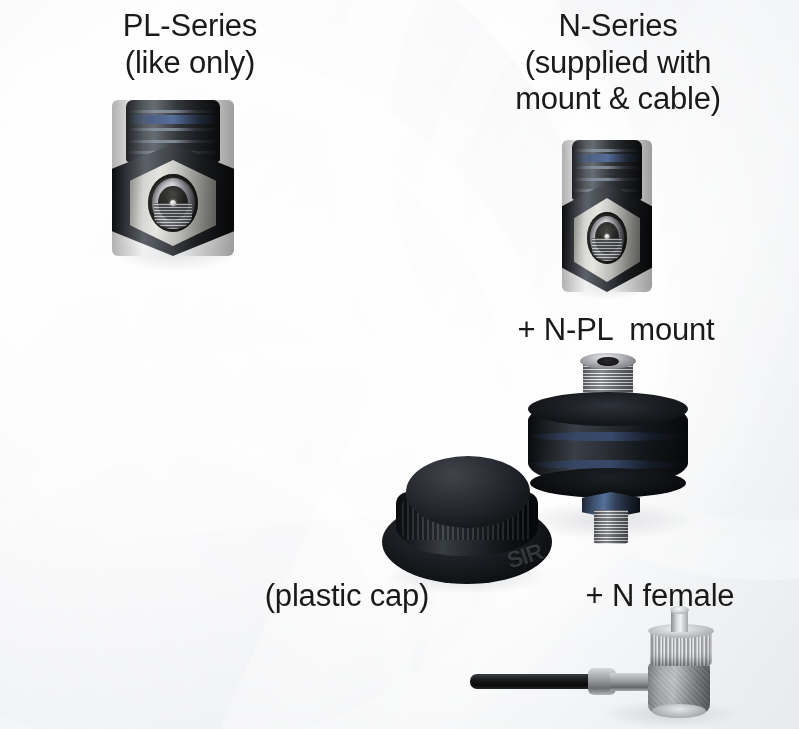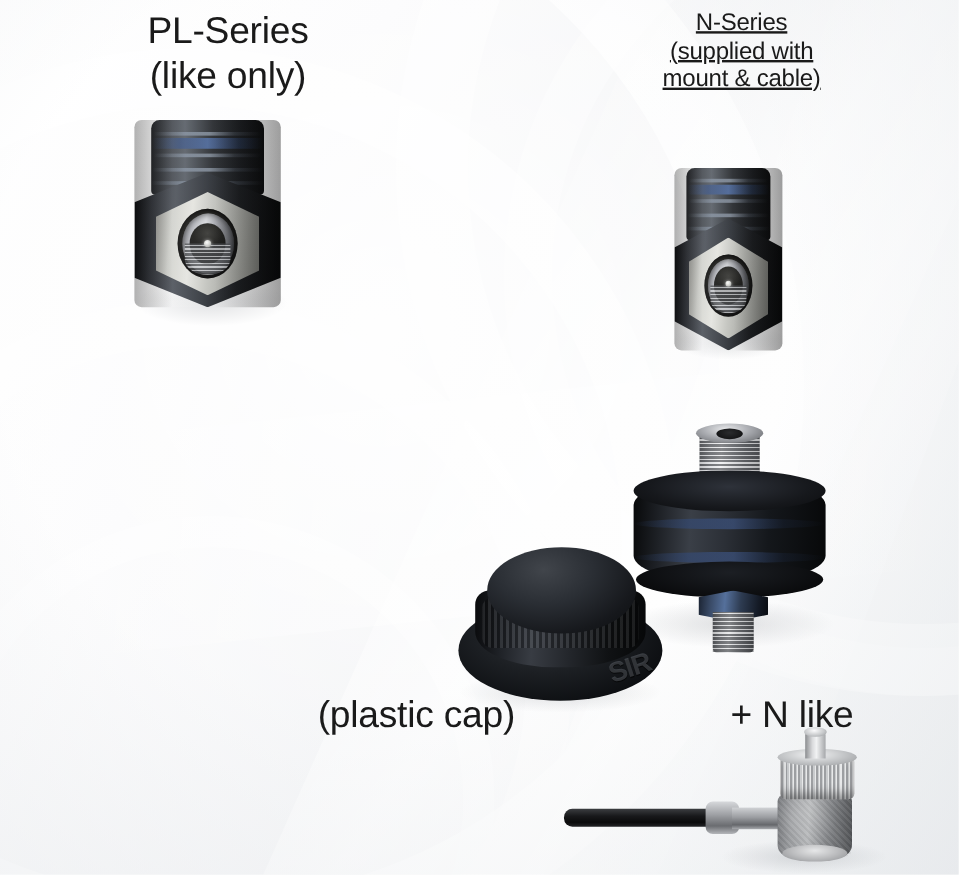--- a/index.html
+++ b/index.html
@@ -52,21 +52,21 @@
   .cap {
     position: absolute;
     text-align: center;
     line-height: 1.18;
     font-weight: 400;
     color: #1a1a1a;
     white-space: pre;
     letter-spacing: -0.2px;
   }
   #hdr-pl    { left: 48px;  top: 8px;   width: 284px; font-size: 31px; }
-  #hdr-n     { left: 468px; top: 8px;   width: 300px; font-size: 20px; text-decoration: underline; }
+  #hdr-n     { left: 468px; top: 8px;   width: 300px; font-size: 31px; }
   #txt-mount { left: 26px;  top: 272px; width: 330px; font-size: 30px; }
   #txt-npl   { left: 446px; top: 312px; width: 340px; font-size: 31px; }
   #txt-cap   { left: 216px; top: 578px; width: 262px; font-size: 31px; }
   #txt-ncab  { left: 530px; top: 578px; width: 260px; font-size: 31px; }
 
   
   .conn { position: absolute; }
   .conn .barrel {
     position:absolute; left:0; right:0; top:0;
     background: linear-gradient(90deg,#1b1d20 0%,#3a3e44 14%,#585e66 30%,#2a2d31 55%,#15171a 80%,#0b0c0d 100%);
@@ -339,20 +339,21 @@
     <div class="hexsilver" style="left:12px; top:58px; width:66px; height:84px;"></div>
     <div class="bore" style="left:25px; top:72px; width:40px; height:52px;">
       <div class="bore-rim"></div>
       <div class="bore-inner"></div>
       <div class="threads"></div>
       <div class="pin" style="top:42%; width:5px; height:5px;"></div>
     </div>
     <div class="shade"></div>
   </div>
 
+  <div class="cap" id="txt-npl">+ N-PL  mount</div>
 
   <div class="shadow-el" style="left:520px; top:500px; width:176px; height:40px;"></div>
   <div id="mount">
     <div class="stud-top">
       <div class="stud-thread"></div>
     </div>
     <div class="stud-cap"></div>
     <div class="stud-hole"></div>
     <div class="body"></div>
     <div class="body-top"></div>
@@ -369,21 +370,21 @@
   <div id="pcap">
     <div class="flange"></div>
     <div class="skirt"></div>
     <div class="knurl"></div>
     <div class="top"></div>
     <div class="emboss">SIR</div>
   </div>
 
   <div class="cap" id="txt-cap">(plastic cap)</div>
 
-  <div class="cap" id="txt-ncab">+ N like</div>
+  <div class="cap" id="txt-ncab">+ N female</div>
 
   <div class="shadow-el" style="left:600px; top:700px; width:140px; height:28px;"></div>
   <div id="ncable">
     <div class="coax"></div>
     <div class="boot"></div>
     <div class="neck"></div>
     <div class="elbow">
       <div class="elbow-tex"></div>
     </div>
     <div class="elbow-bot"></div>

